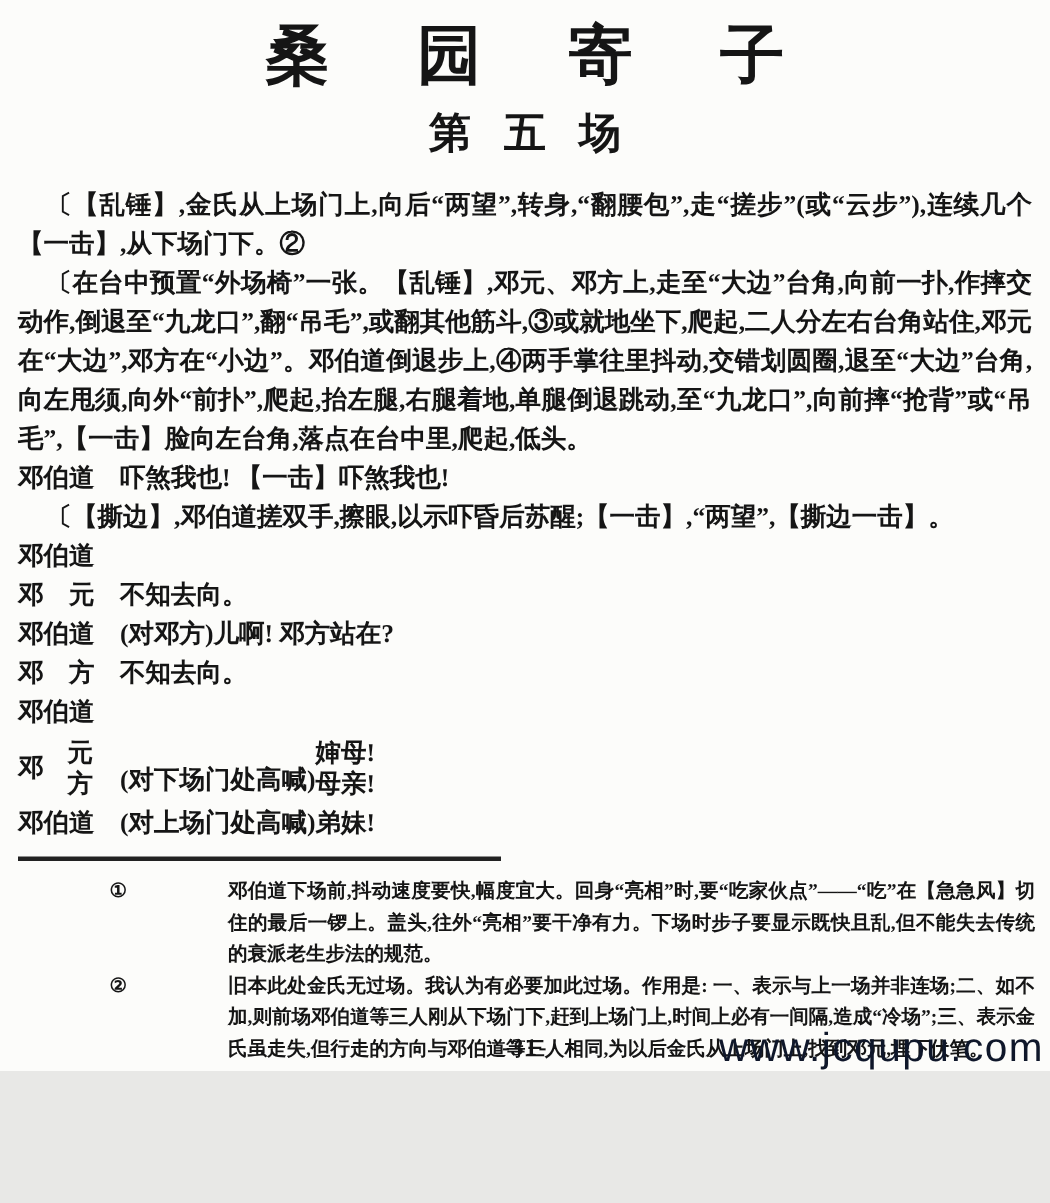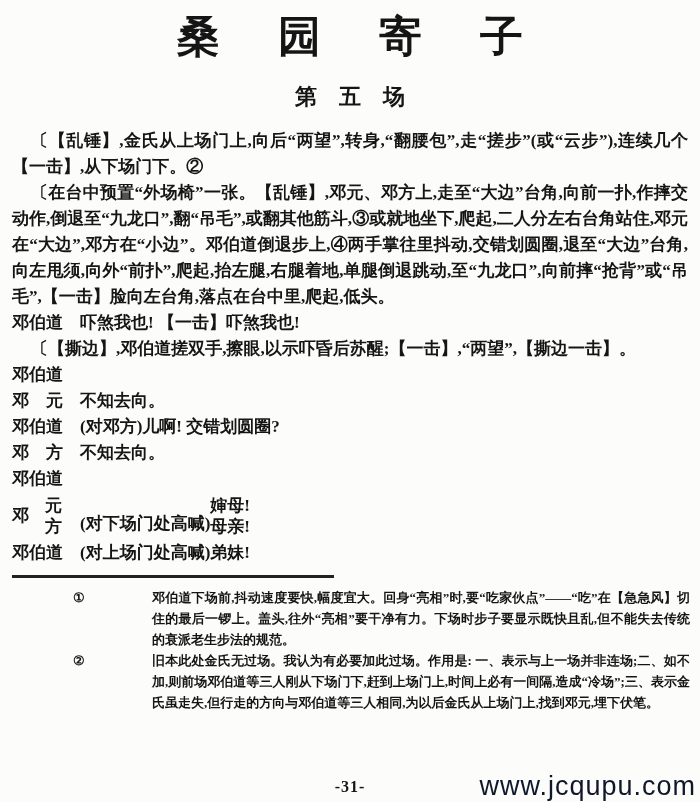--- a/index.html
+++ b/index.html
@@ -1,42 +1,42 @@
 <!DOCTYPE html>
 <html><head>
 <meta charset="utf-8">
 <style>
   html,body { margin:0; padding:0; background:#e8e8e6; }
   .page {
     position:relative;
-    width:700px; height:802px;
+    width:700px; height:714px;
     margin:0 auto;
     background:#fcfcfa;
     color:#151515;
     font-family:"Liberation Serif","DejaVu Serif",serif;
     font-weight:700;
     overflow:hidden;
     box-sizing:border-box;
   }
   .title {
     text-align:center;
     font-size:43px;
     font-weight:900;
     letter-spacing:58px;
     padding-left:58px;
     padding-top:8px;
     white-space:nowrap;
   }
   .subtitle {
     text-align:center;
-    font-size:22px;
+    font-size:28px;
     font-weight:900;
     letter-spacing:22px;
     padding-left:22px;
-    margin-top:16px;
+    margin-top:4px;
     white-space:nowrap;
   }
   .script-body {
     padding:16px 12px 0 12px;
     font-size:17px;
     line-height:26px;
   }
   .entry { margin:0; }
   .direction {
     text-indent:19px;
@@ -114,21 +114,21 @@
       <span class="speaker">邓伯道</span>
     </div>
 
     <div class="entry dialogue">
       <span class="speaker">邓　元</span>
       <span class="line">不知去向。</span>
     </div>
 
     <div class="entry dialogue">
       <span class="speaker">邓伯道</span>
-      <span class="line">(对邓方)儿啊! 交错划圆圈?</span>
+      <span class="line">(对邓方)儿啊! 邓方站在?</span>
     </div>
 
     <div class="entry dialogue">
       <span class="speaker">邓　方</span>
       <span class="line">不知去向。</span>
     </div>
 
     <div class="entry dialogue">
       <span class="speaker">邓伯道</span>
     </div>

